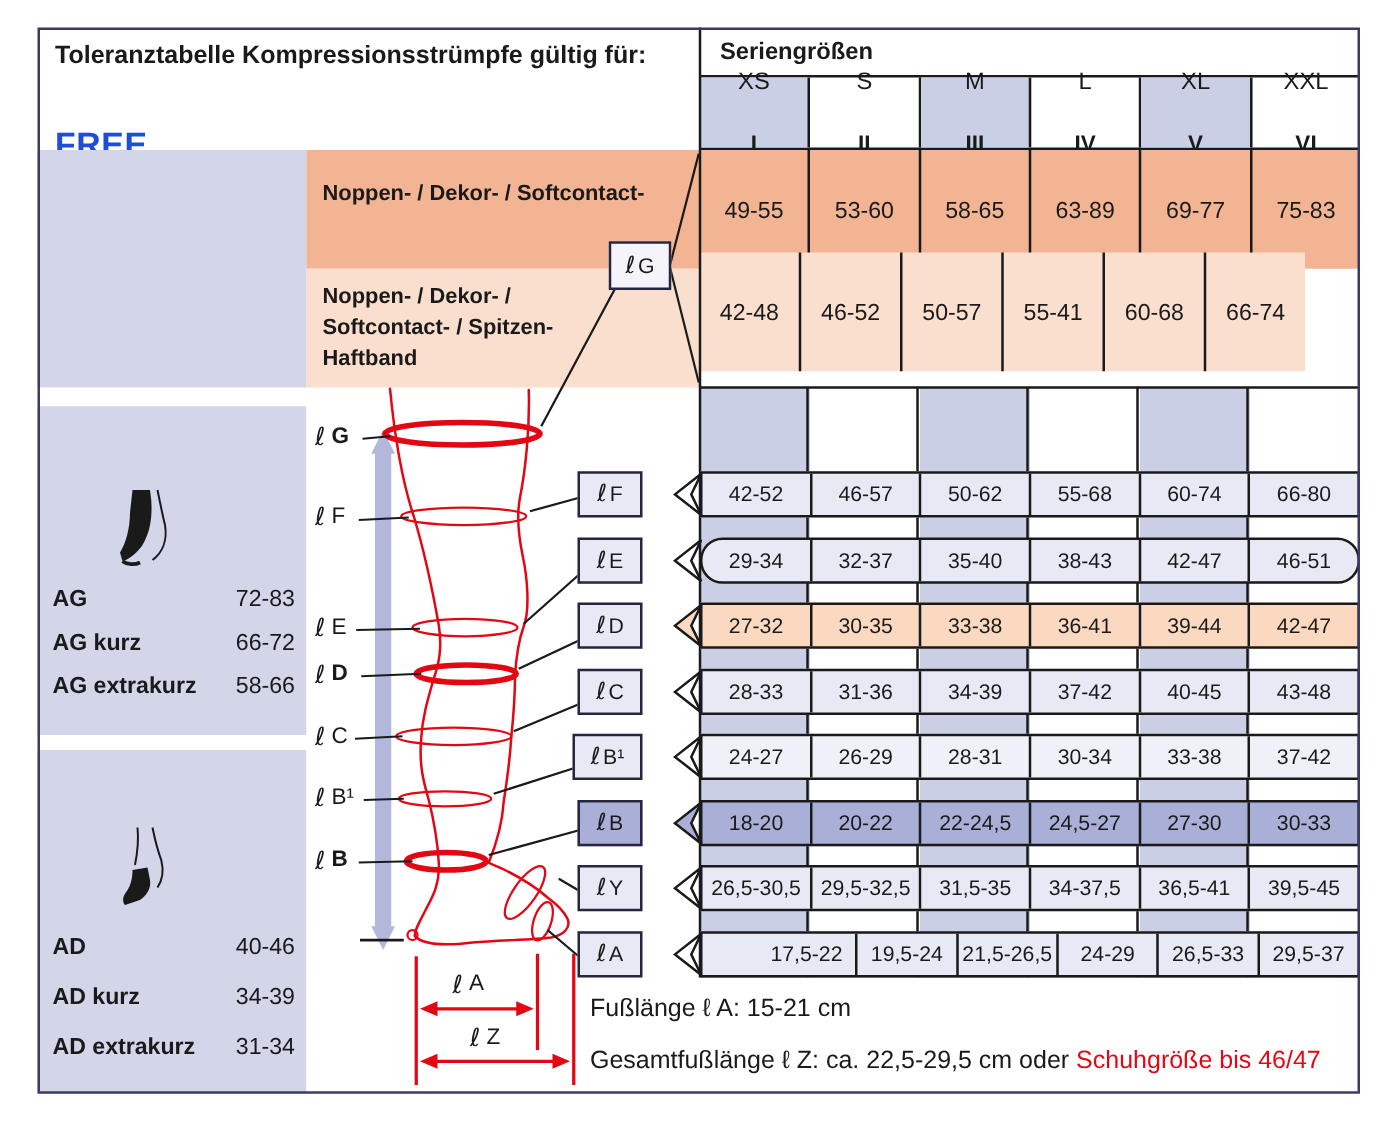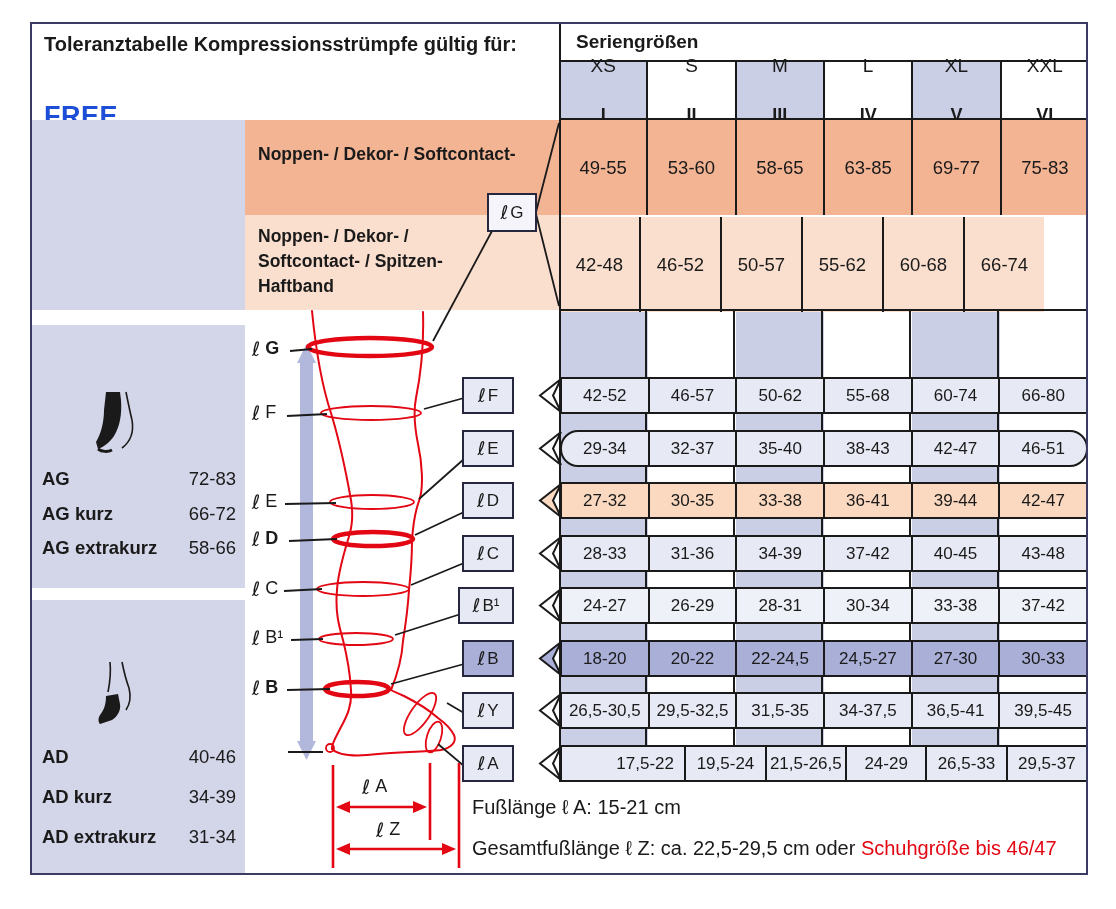--- a/index.html
+++ b/index.html
@@ -117,29 +117,29 @@
   <div class="abs haft-label" style="left:258px;top:224px;width:295px;">
     <div><span>Noppen- / Dekor- /</span></div>
     <div><span>Softcontact- / Spitzen-</span></div>
     <div><span>Haftband</span></div>
   </div>
 
   <div class="abs sal-row bg-sal1" style="left:560px;top:120px;width:528px;height:95px;">
     <div class="sal-cell">49-55</div>
     <div class="sal-cell">53-60</div>
     <div class="sal-cell">58-65</div>
-    <div class="sal-cell">63-85</div>
+    <div class="sal-cell">63-89</div>
     <div class="sal-cell">69-77</div>
     <div class="sal-cell">75-83</div>
   </div>
-  <div class="abs sal-row bg-sal2" style="left:560px;top:217px;width:484px;height:95px;">
+  <div class="abs sal-row bg-sal2" style="left:560px;top:202px;width:484px;height:95px;">
     <div class="sal-cell">42-48</div>
     <div class="sal-cell">46-52</div>
     <div class="sal-cell">50-57</div>
-    <div class="sal-cell">55-62</div>
+    <div class="sal-cell">55-41</div>
     <div class="sal-cell">60-68</div>
     <div class="sal-cell">66-74</div>
   </div>
 
   <div class="abs stripes" style="left:560px;top:310px;width:528px;height:472px;">
     <div class="sc" style="background:#cbcfe6;"></div>
       <div class="sc"></div>
     <div class="sc" style="background:#cbcfe6;"></div>
       <div class="sc"></div>
     <div class="sc" style="background:#cbcfe6;"></div>

